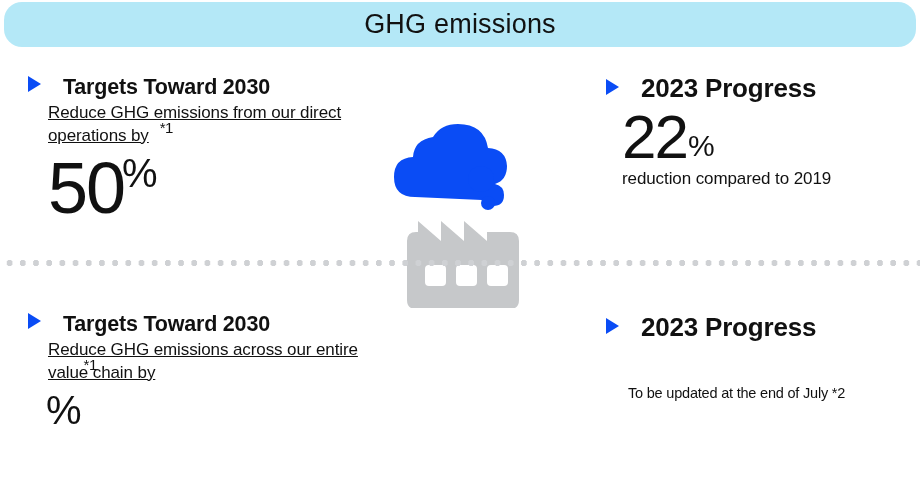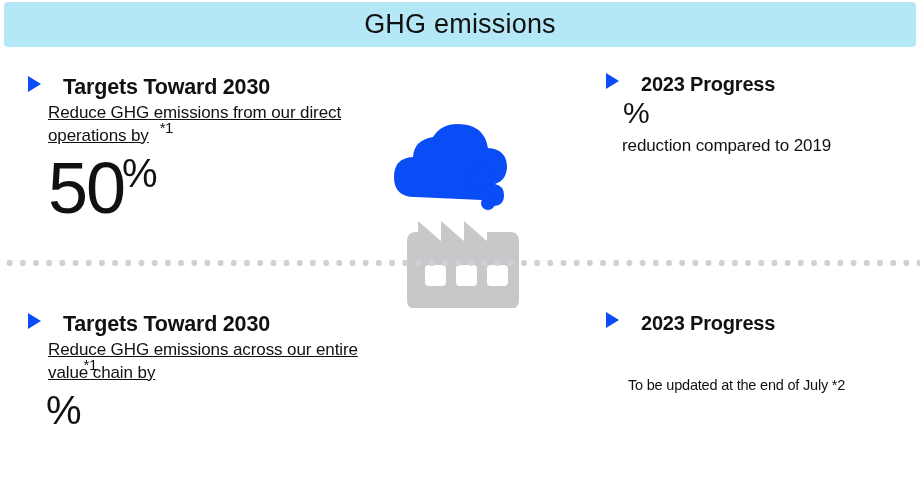--- a/index.html
+++ b/index.html
@@ -17,21 +17,21 @@
   }
 
   
   .banner {
     position: absolute;
     left: 4px;
     top: 2px;
     width: 912px;
     height: 45px;
     background: #b4e8f7;
-    border-radius: 4px;
+    border-radius: 18px;
     display: flex;
     align-items: center;
     justify-content: center;
   }
   .banner-title {
     font-size: 27px;
     font-weight: 400;
     letter-spacing: 0.2px;
     color: #111111;
   }
@@ -128,21 +128,21 @@
   
   .col-right {
     position: absolute;
     left: 606px;
     width: 300px;
   }
   .col-right.top { top: 18px; }
   .col-right.bot { top: 22px; }
 
   .head-text-sm {
-    font-size: 20px;
+    font-size: 26px;
     font-weight: bold;
     letter-spacing: -0.2px;
     white-space: nowrap;
   }
   .prog-stat {
     margin-left: 16px;
     margin-top: 4px;
     display: flex;
     align-items: flex-end;
   }
@@ -223,20 +223,21 @@
       <circle cx="103" cy="90" r="7" fill="#0a4cf5"></circle>
     </svg>
   </div>
 
   <div class="col-right top">
     <div class="head-row">
       <span class="tri"></span>
       <span class="head-text-sm">2023 Progress</span>
     </div>
     <div class="prog-stat">
+      <span class="prog-num">22</span>
       <span class="prog-pct">%</span>
     </div>
     <div class="prog-sub">reduction compared to 2019</div>
   </div>
 </div>
 
 <div class="divider"></div>
 
 <div class="section section-bottom">
 

